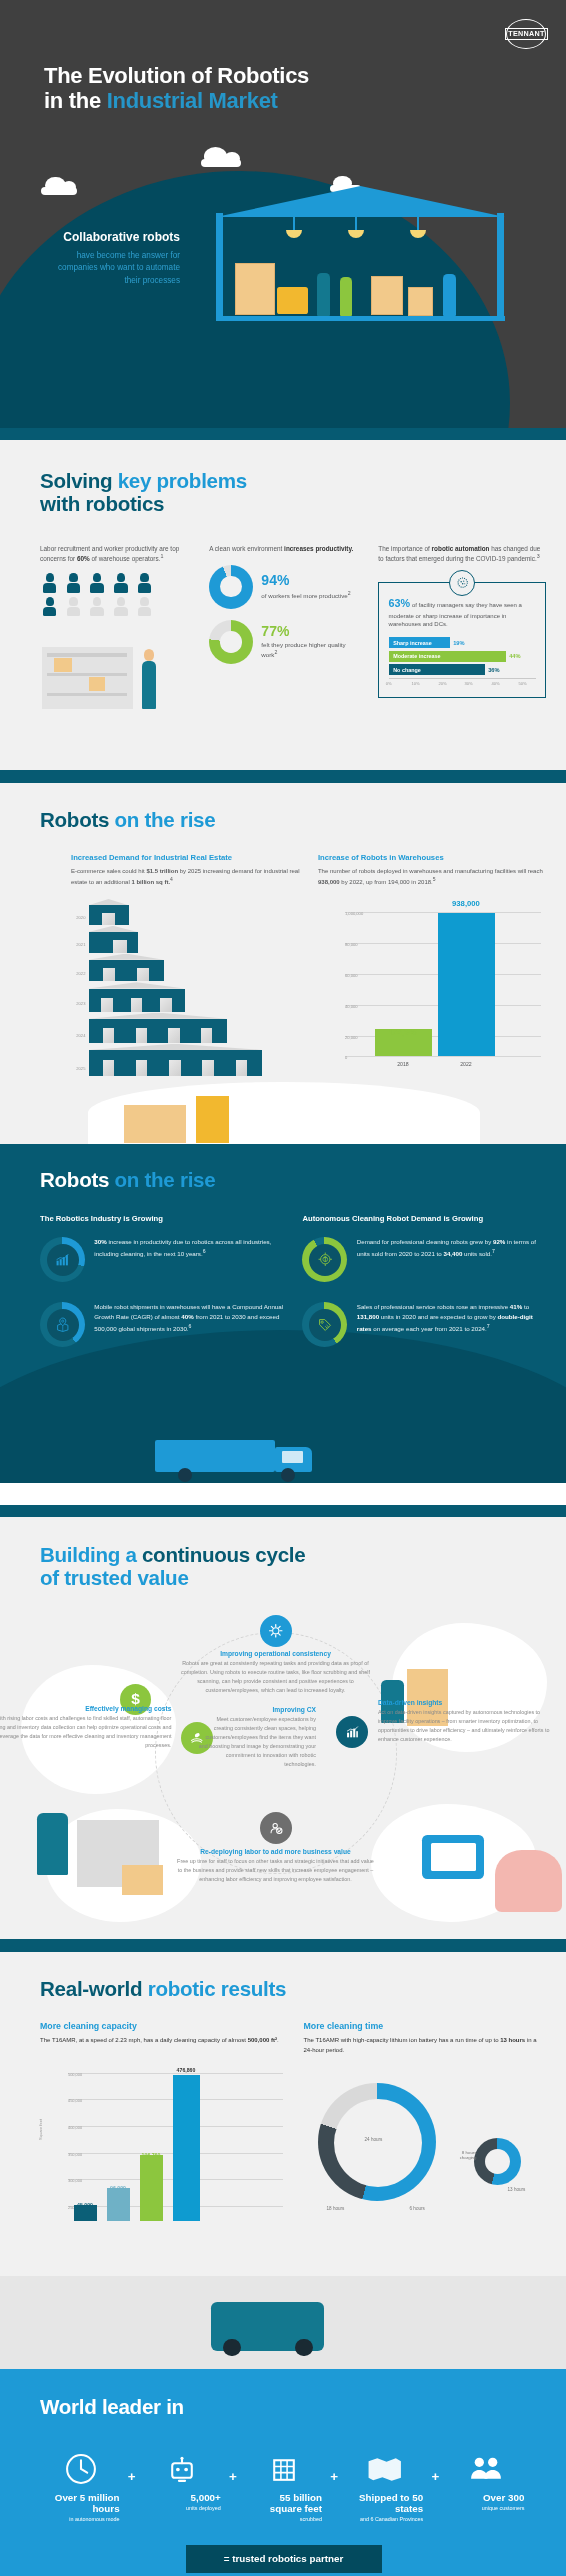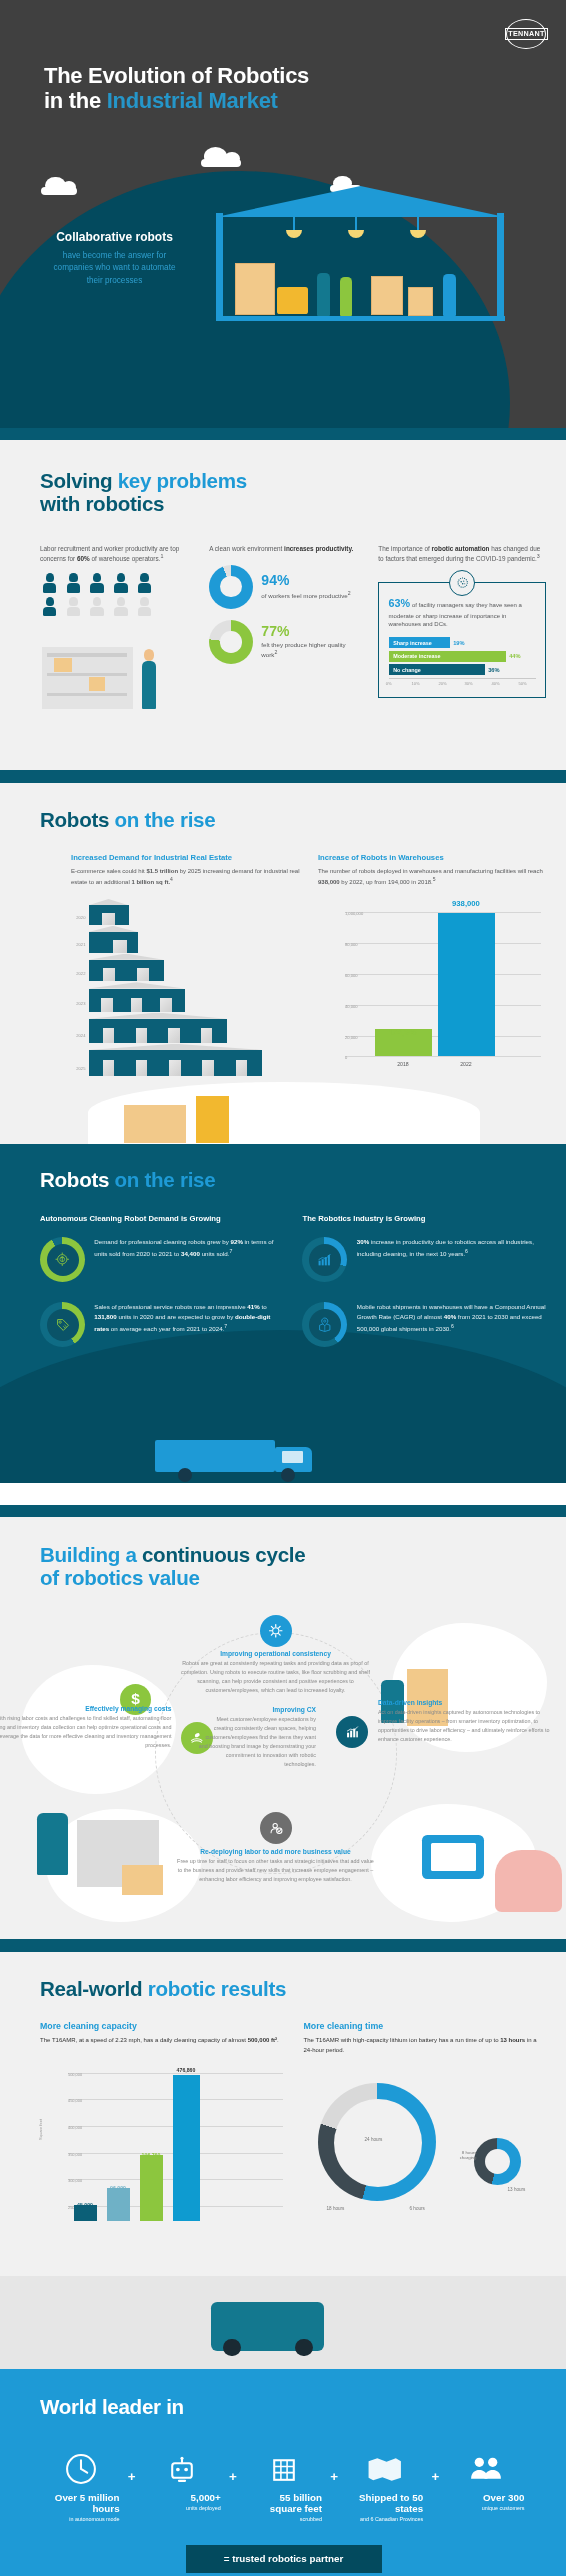--- a/index.html
+++ b/index.html
@@ -67,21 +67,21 @@
   .wh-floor { position: absolute; left: 0; top: 130px; width: 289px; height: 5.2px; background: #1e9ad6; }
   .lamp { position:absolute; width:2.1px; height:17.5px; background:#1e9ad6; top:27px; }
   .lamp::after {
     content:''; position:absolute; left:-6.7px; top:16.5px;
     width:15.5px; height:8.2px; background:#f7d774; border-radius: 0 0 8.2px 8.2px;
   }
   .pallet-box { position:absolute; background:#f2c98a; border:0.5px solid #e0b271; }
   .worker { position:absolute; }
   .hero-copy {
     position: absolute; left: 49px; top: 75px; width: 131px;
-    text-align: center;
+    text-align: right;
   }
   .hero-copy .big { font-size: 12px; font-weight: bold; color:#fff; line-height:1.2; }
   .hero-copy .sm  { font-size: 8.2px; color:#2f9fcf; line-height:1.55; margin-top: 5.2px; }
   .forklift { position:absolute; background:#f2b82f; }
 
   
   .sec { position: relative; background:#f1f1f1; width:567px; }
   .band { background:#065a72; height: 12.4px; width:567px; }
   .h2 {
     font-size: 20.6px; font-weight: bold; line-height:1.1; letter-spacing:-0.3px;
@@ -523,55 +523,20 @@
     <div style="position:absolute; left:196px; bottom:1px; width:33px; height:47px; background:#f2b82f;"></div>
   </section>
 
   <section class="s4">
     <div class="s4-dome"></div>
     <h2 class="h2 white">
       <span>Robots </span><span class="hl">on the rise</span>
     </h2>
     <div class="s4-cols">
       <div style="flex:1;">
-        <div class="s4-h">Autonomous Cleaning Robot Demand is Growing</div>
-
-        <div class="stat">
-          <div class="ring" style="background:conic-gradient(#8cc63e 0% 92%, #0f6c85 92% 100%);">
-            <div class="glyph">
-              <svg width="16.5" height="16.5" viewBox="0 0 32 32" aria-hidden="true">
-                <circle cx="16" cy="16" r="9" fill="none" stroke="#8cc63e" stroke-width="1.7"></circle>
-                <circle cx="16" cy="16" r="4.6" fill="none" stroke="#8cc63e" stroke-width="1.4"></circle>
-                <path d="M16 21 L16 11 M13 14 L16 11 L19 14" fill="none" stroke="#8cc63e" stroke-width="1.7"></path>
-                <path d="M16 3 L16 7 M16 25 L16 29 M3 16 L7 16 M25 16 L29 16" stroke="#8cc63e" stroke-width="1.7"></path>
-              </svg>
-            </div>
-          </div>
-          <p class="stat-p">
-            <span>Demand for professional cleaning robots grew by </span><b>92%</b><span> in terms of units sold from 2020 to 2021 to </span><b>34,400</b><span> units sold.</span><sup>7</sup>
-          </p>
-        </div>
-
-        <div class="stat">
-          <div class="ring" style="background:conic-gradient(#8cc63e 0% 41%, #0f6c85 41% 100%);">
-            <div class="glyph">
-              <svg width="15.5" height="15.5" viewBox="0 0 30 30" aria-hidden="true">
-                <path d="M5 5 L15 5 L26 16 L16 26 L5 15 Z" fill="none" stroke="#8cc63e" stroke-width="1.8" stroke-linejoin="round"></path>
-                <circle cx="10" cy="10" r="2.2" fill="none" stroke="#8cc63e" stroke-width="1.6"></circle>
-                <path d="M16 18 L20 22 M18.5 15.5 L22.5 19.5" stroke="#8cc63e" stroke-width="1.5"></path>
-              </svg>
-            </div>
-          </div>
-          <p class="stat-p">
-            <span>Sales of professional service robots rose an impressive </span><b>41%</b><span> to </span><b>131,800</b><span> units in 2020 and are expected to grow by </span><b>double-digit rates</b><span> on average each year from 2021 to 2024.</span><sup>7</sup>
-          </p>
-        </div>
-      </div>
-
-      <div style="flex:1;">
         <div class="s4-h">The Robotics Industry is Growing</div>
 
         <div class="stat">
           <div class="ring" style="background:conic-gradient(#1e9ad6 0% 30%, #0f6c85 30% 100%);">
             <div class="glyph">
               <svg width="15.5" height="13.4" viewBox="0 0 30 26" aria-hidden="true">
                 <rect x="3" y="15" width="4" height="9" fill="#1e9ad6"></rect>
                 <rect x="9" y="12" width="4" height="12" fill="#1e9ad6"></rect>
                 <rect x="15" y="8" width="4" height="16" fill="#1e9ad6"></rect>
                 <rect x="21" y="4" width="4" height="20" fill="#1e9ad6"></rect>
@@ -593,37 +558,72 @@
                 <path d="M15 2 C11.7 2 9 4.7 9 8 C9 11.5 15 17 15 17 C15 17 21 11.5 21 8 C21 4.7 18.3 2 15 2 Z" fill="#0a5368" stroke="#1e9ad6" stroke-width="1.7"></path>
                 <circle cx="15" cy="8" r="2.1" fill="none" stroke="#1e9ad6" stroke-width="1.4"></circle>
               </svg>
             </div>
           </div>
           <p class="stat-p">
             <span>Mobile robot shipments in warehouses will have a Compound Annual Growth Rate (CAGR) of almost </span><b>40%</b><span> from 2021 to 2030 and exceed 500,000 global shipments in 2030.</span><sup>6</sup>
           </p>
         </div>
       </div>
+
+      <div style="flex:1;">
+        <div class="s4-h">Autonomous Cleaning Robot Demand is Growing</div>
+
+        <div class="stat">
+          <div class="ring" style="background:conic-gradient(#8cc63e 0% 92%, #0f6c85 92% 100%);">
+            <div class="glyph">
+              <svg width="16.5" height="16.5" viewBox="0 0 32 32" aria-hidden="true">
+                <circle cx="16" cy="16" r="9" fill="none" stroke="#8cc63e" stroke-width="1.7"></circle>
+                <circle cx="16" cy="16" r="4.6" fill="none" stroke="#8cc63e" stroke-width="1.4"></circle>
+                <path d="M16 21 L16 11 M13 14 L16 11 L19 14" fill="none" stroke="#8cc63e" stroke-width="1.7"></path>
+                <path d="M16 3 L16 7 M16 25 L16 29 M3 16 L7 16 M25 16 L29 16" stroke="#8cc63e" stroke-width="1.7"></path>
+              </svg>
+            </div>
+          </div>
+          <p class="stat-p">
+            <span>Demand for professional cleaning robots grew by </span><b>92%</b><span> in terms of units sold from 2020 to 2021 to </span><b>34,400</b><span> units sold.</span><sup>7</sup>
+          </p>
+        </div>
+
+        <div class="stat">
+          <div class="ring" style="background:conic-gradient(#8cc63e 0% 41%, #0f6c85 41% 100%);">
+            <div class="glyph">
+              <svg width="15.5" height="15.5" viewBox="0 0 30 30" aria-hidden="true">
+                <path d="M5 5 L15 5 L26 16 L16 26 L5 15 Z" fill="none" stroke="#8cc63e" stroke-width="1.8" stroke-linejoin="round"></path>
+                <circle cx="10" cy="10" r="2.2" fill="none" stroke="#8cc63e" stroke-width="1.6"></circle>
+                <path d="M16 18 L20 22 M18.5 15.5 L22.5 19.5" stroke="#8cc63e" stroke-width="1.5"></path>
+              </svg>
+            </div>
+          </div>
+          <p class="stat-p">
+            <span>Sales of professional service robots rose an impressive </span><b>41%</b><span> to </span><b>131,800</b><span> units in 2020 and are expected to grow by </span><b>double-digit rates</b><span> on average each year from 2021 to 2024.</span><sup>7</sup>
+          </p>
+        </div>
+      </div>
     </div>
 
     <div class="truck" style="left:155px; bottom:24px; width:170px; height:49px;">
       <div style="position:absolute; left:0; top:8.2px; width:120px; height:32px; background:#1e9ad6; border-radius:2.1px;"></div>
       <div style="position:absolute; left:120px; top:15.5px; width:37px; height:25px; background:#1e9ad6; border-radius:2.1px 6.2px 2.1px 2.1px;"></div>
       <div style="position:absolute; left:127px; top:19.6px; width:20.6px; height:11.3px; background:#cfe9f6; border-radius:1px;"></div>
       <div style="position:absolute; left:23px; top:36px; width:14.4px; height:14.4px; background:#16384a; border-radius:50%;"></div>
       <div style="position:absolute; left:126px; top:36px; width:14.4px; height:14.4px; background:#16384a; border-radius:50%;"></div>
     </div>
     <div style="position:absolute; left:0; bottom:0; width:567px; height:21.6px; background:#ffffff; z-index:5;"></div>
   </section>
 
   <div class="band"></div>
   <section class="sec s5">
     <h2 class="h2 blue-first">
       <span>Building a </span><span class="hl">continuous cycle</span><br>
-      <span>of robotics value</span>
+      <span>of trusted value</span>
     </h2>
 
     <div class="cycle">
       <div class="blob" style="left:20.6px; top:57px; width:155px; height:129px;"></div>
       <div class="blob" style="left:392px; top:15.5px; width:155px; height:129px;"></div>
       <div class="blob" style="left:46px; top:201px; width:155px; height:113px;"></div>
       <div class="blob" style="left:371px; top:196px; width:165px; height:118px;"></div>
       <div class="cyc-ring"></div>
 
       <div class="cyc-icon" style="left:260px; top:7.2px; background:#1e9ad6;">

